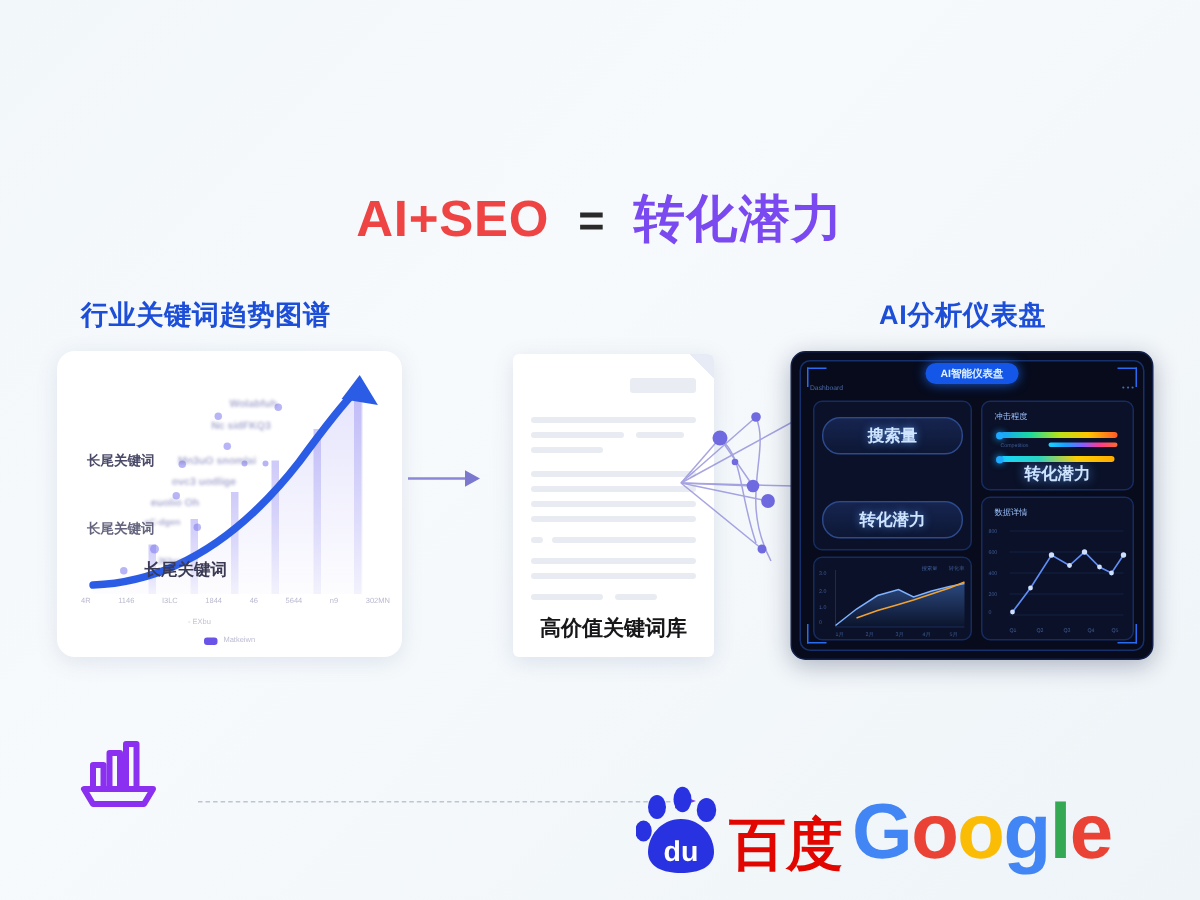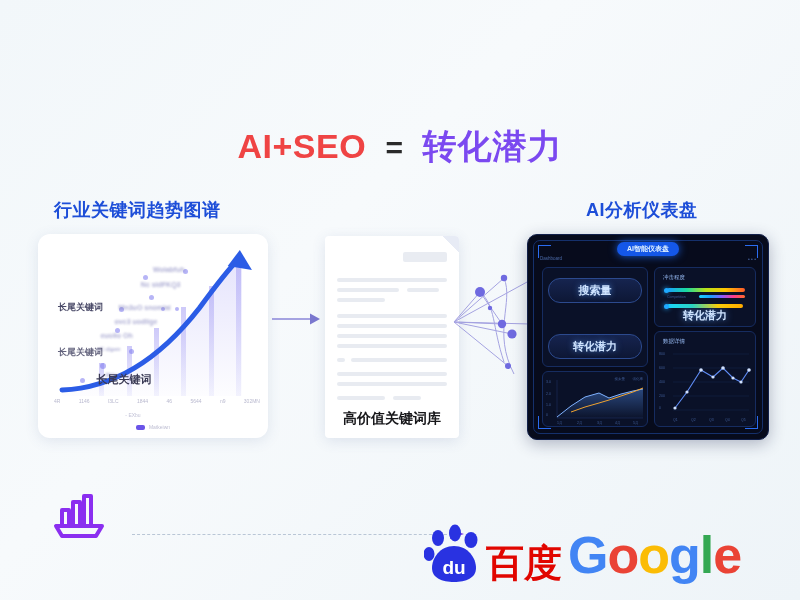--- a/index.html
+++ b/index.html
@@ -77,21 +77,21 @@
   }
   .cl-legend .sw{width:9px;height:5px;border-radius:2px;background:#6a54e8;}
   .cl-legend .lbl{font-size:5px;color:#bdbdd2;filter:blur(.5px);}
   .cl-sub{position:absolute;left:0;right:40px;bottom:20px;text-align:center;font-size:5px;color:#c2c2d6;filter:blur(.5px);}
 
   
   .arrow1{position:absolute;left:272px;top:312px;width:48px;height:14px;}
 
   
   .card-doc{
-    position:absolute;left:325px;top:236px;width:134px;height:202px;
+    position:absolute;left:342px;top:236px;width:134px;height:202px;
     background:#ffffff;border-radius:4px;
     box-shadow:0 3px 14px rgba(70,90,150,.14);
     overflow:hidden;
   }
   .doc-fold{
     position:absolute;right:0;top:0;width:16px;height:16px;
     background:linear-gradient(225deg,#e7ebf5 50%,transparent 50%);
   }
   .doc-chip{
     position:absolute;right:12px;top:16px;width:44px;height:10px;

